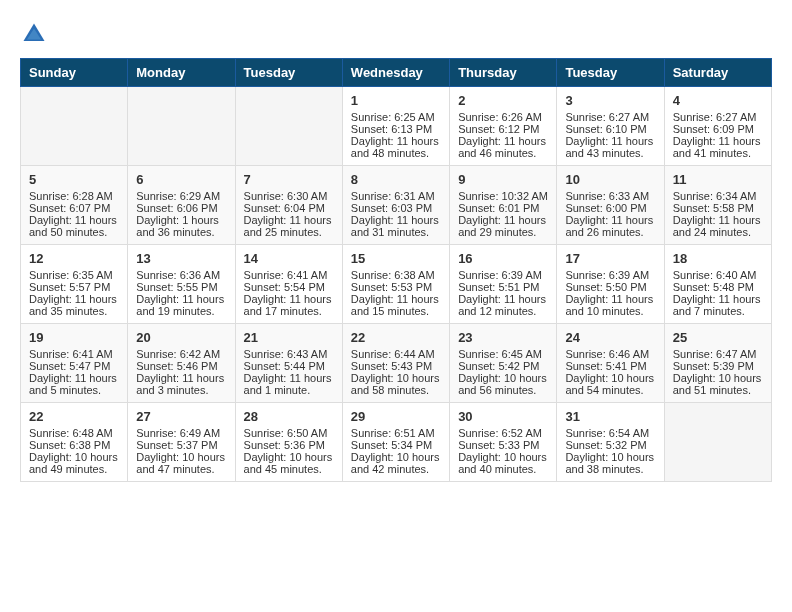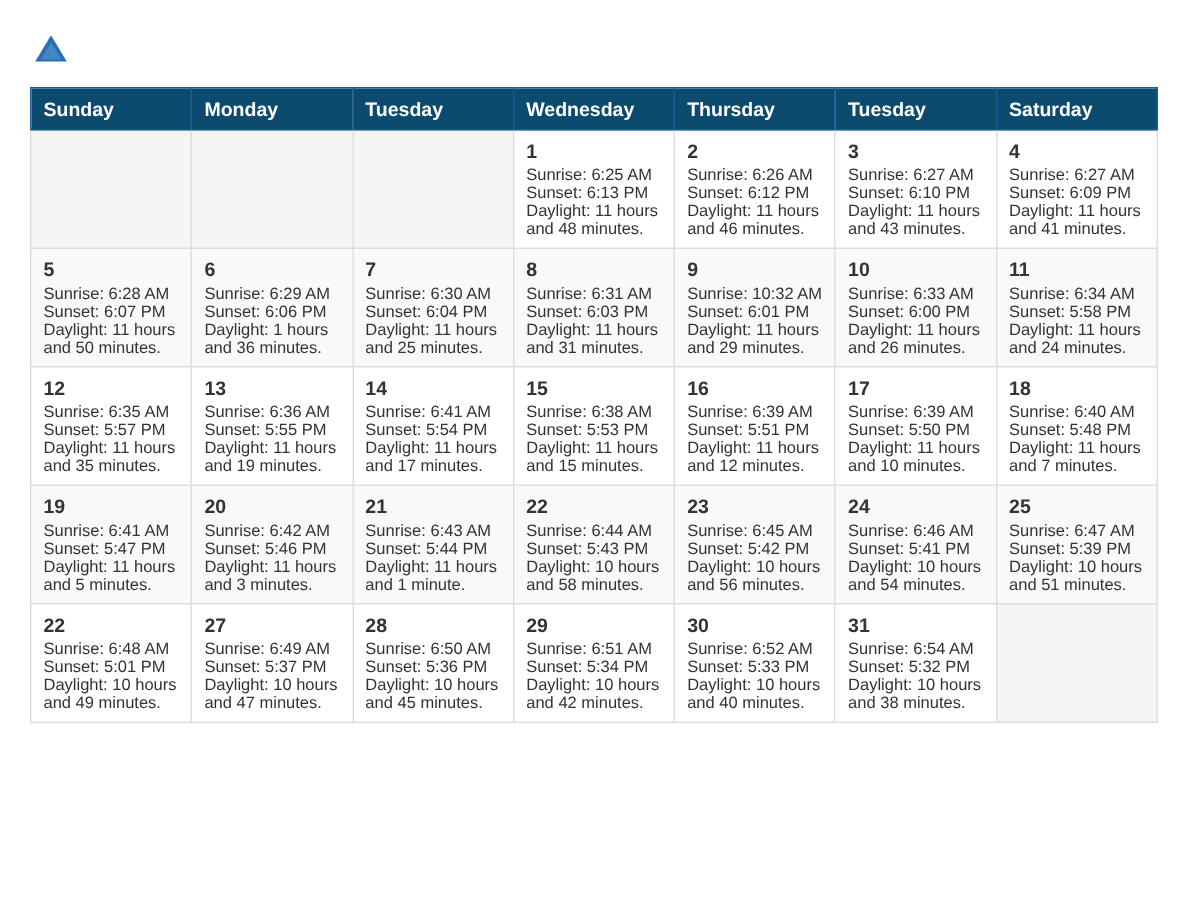--- a/index.html
+++ b/index.html
@@ -276,21 +276,21 @@
           <span class="day-number">25</span>
           <div>Sunrise: 6:47 AM</div>
           <div>Sunset: 5:39 PM</div>
           <div>Daylight: 10 hours and 51 minutes.</div>
         </td>
       </tr>
       <tr>
         <td>
           <span class="day-number">22</span>
           <div>Sunrise: 6:48 AM</div>
-          <div>Sunset: 5:01 PM</div>
+          <div>Sunset: 6:38 PM</div>
           <div>Daylight: 10 hours and 49 minutes.</div>
         </td>
         <td>
           <span class="day-number">27</span>
           <div>Sunrise: 6:49 AM</div>
           <div>Sunset: 5:37 PM</div>
           <div>Daylight: 10 hours and 47 minutes.</div>
         </td>
         <td>
           <span class="day-number">28</span>

